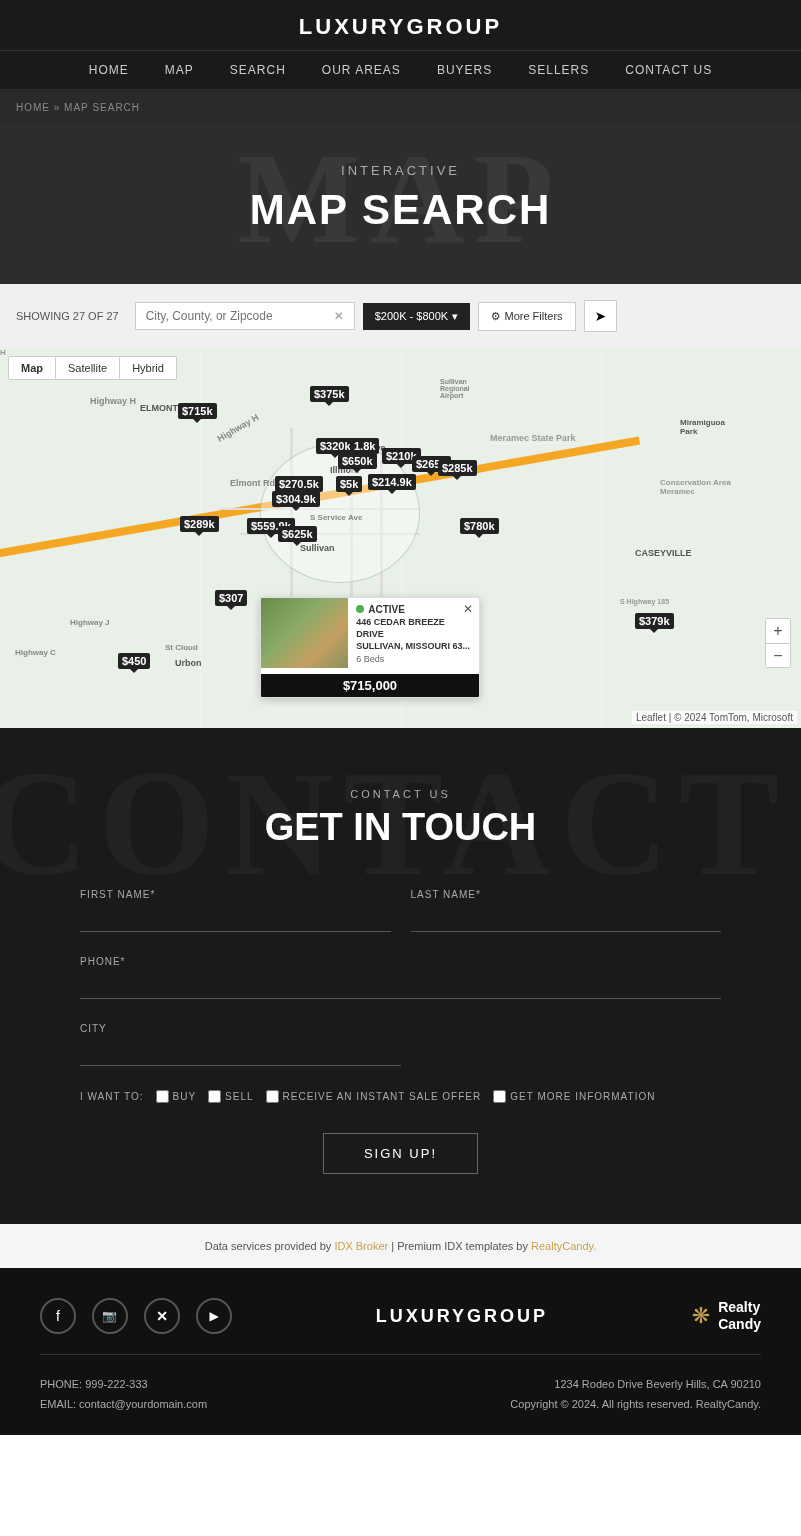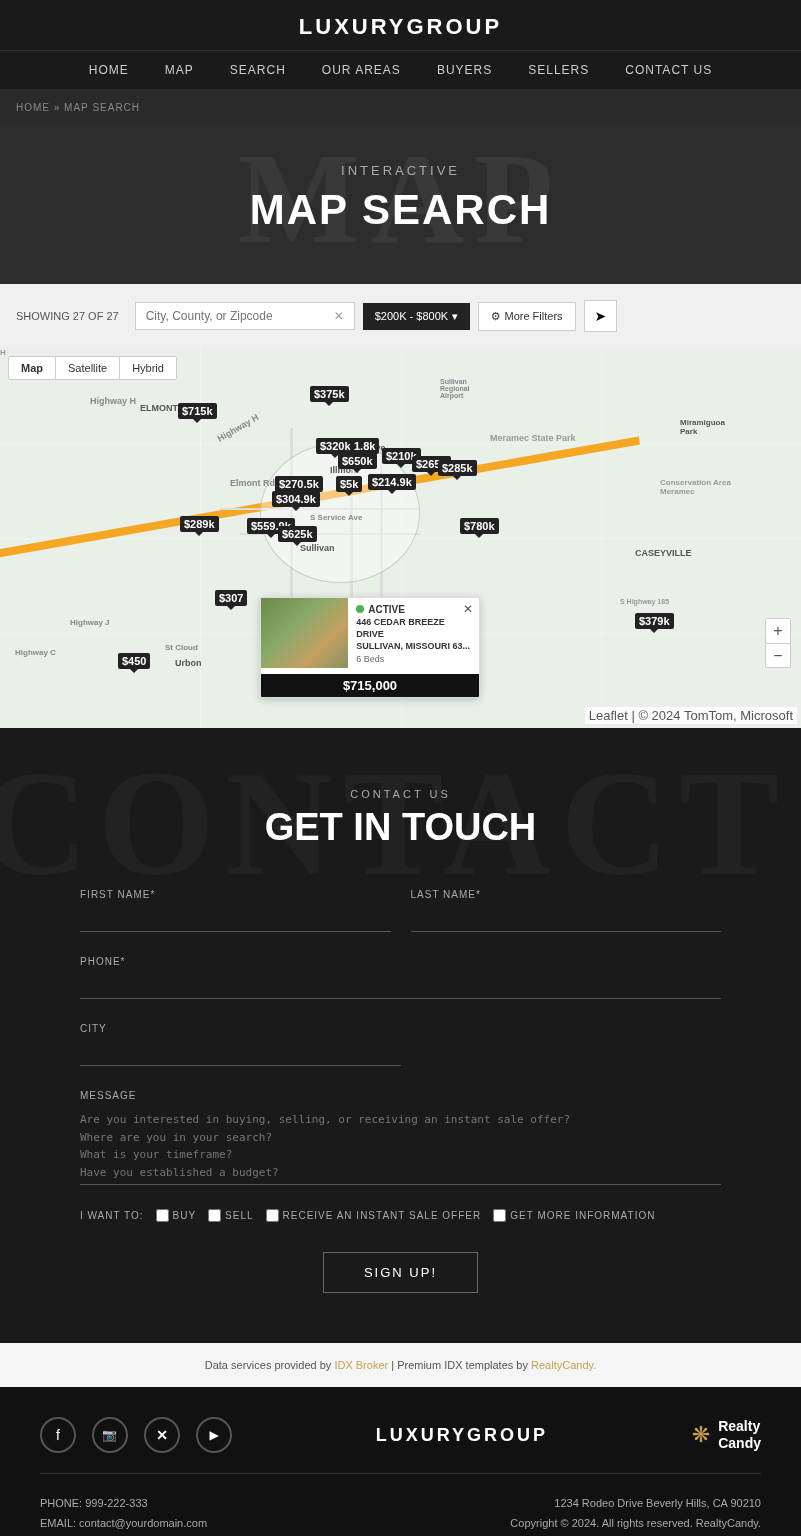--- a/index.html
+++ b/index.html
@@ -309,21 +309,21 @@
       border: none;
       background: #fff;
     }
     .zoom-btn + .zoom-btn {
       border-top: 1px solid #ccc;
     }
     .map-attribution {
       position: absolute;
       bottom: 4px;
       right: 4px;
-      font-size: 13px;
+      font-size: 10px;
       color: #555;
       background: rgba(255,255,255,0.8);
       padding: 1px 4px;
     }
 
     
     .contact-section {
       background: #1a1a1a;
       position: relative;
       overflow: hidden;
@@ -720,29 +720,20 @@
       </div>
     </div>
 
     <div class="form-row">
       <div class="form-group" style="max-width:50%;">
         <label class="form-label">CITY</label>
         <input class="form-input" type="text" style="">
       </div>
     </div>
 
-    <div class="form-row">
-      <div class="form-group">
-        <label class="form-label">MESSAGE</label>
-        <textarea class="form-textarea" placeholder="Are you interested in buying, selling, or receiving an instant sale offer?
-Where are you in your search?
-What is your timeframe?
-Have you established a budget?" style=""></textarea>
-      </div>
-    </div>
 
     <div class="checkbox-row">
       <span class="checkbox-label">I WANT TO:</span>
       <div class="checkbox-item">
         <input type="checkbox" style="">
         <label class="checkbox-item-label">BUY</label>
       </div>
       <div class="checkbox-item">
         <input type="checkbox" style="">
         <label class="checkbox-item-label">SELL</label>

